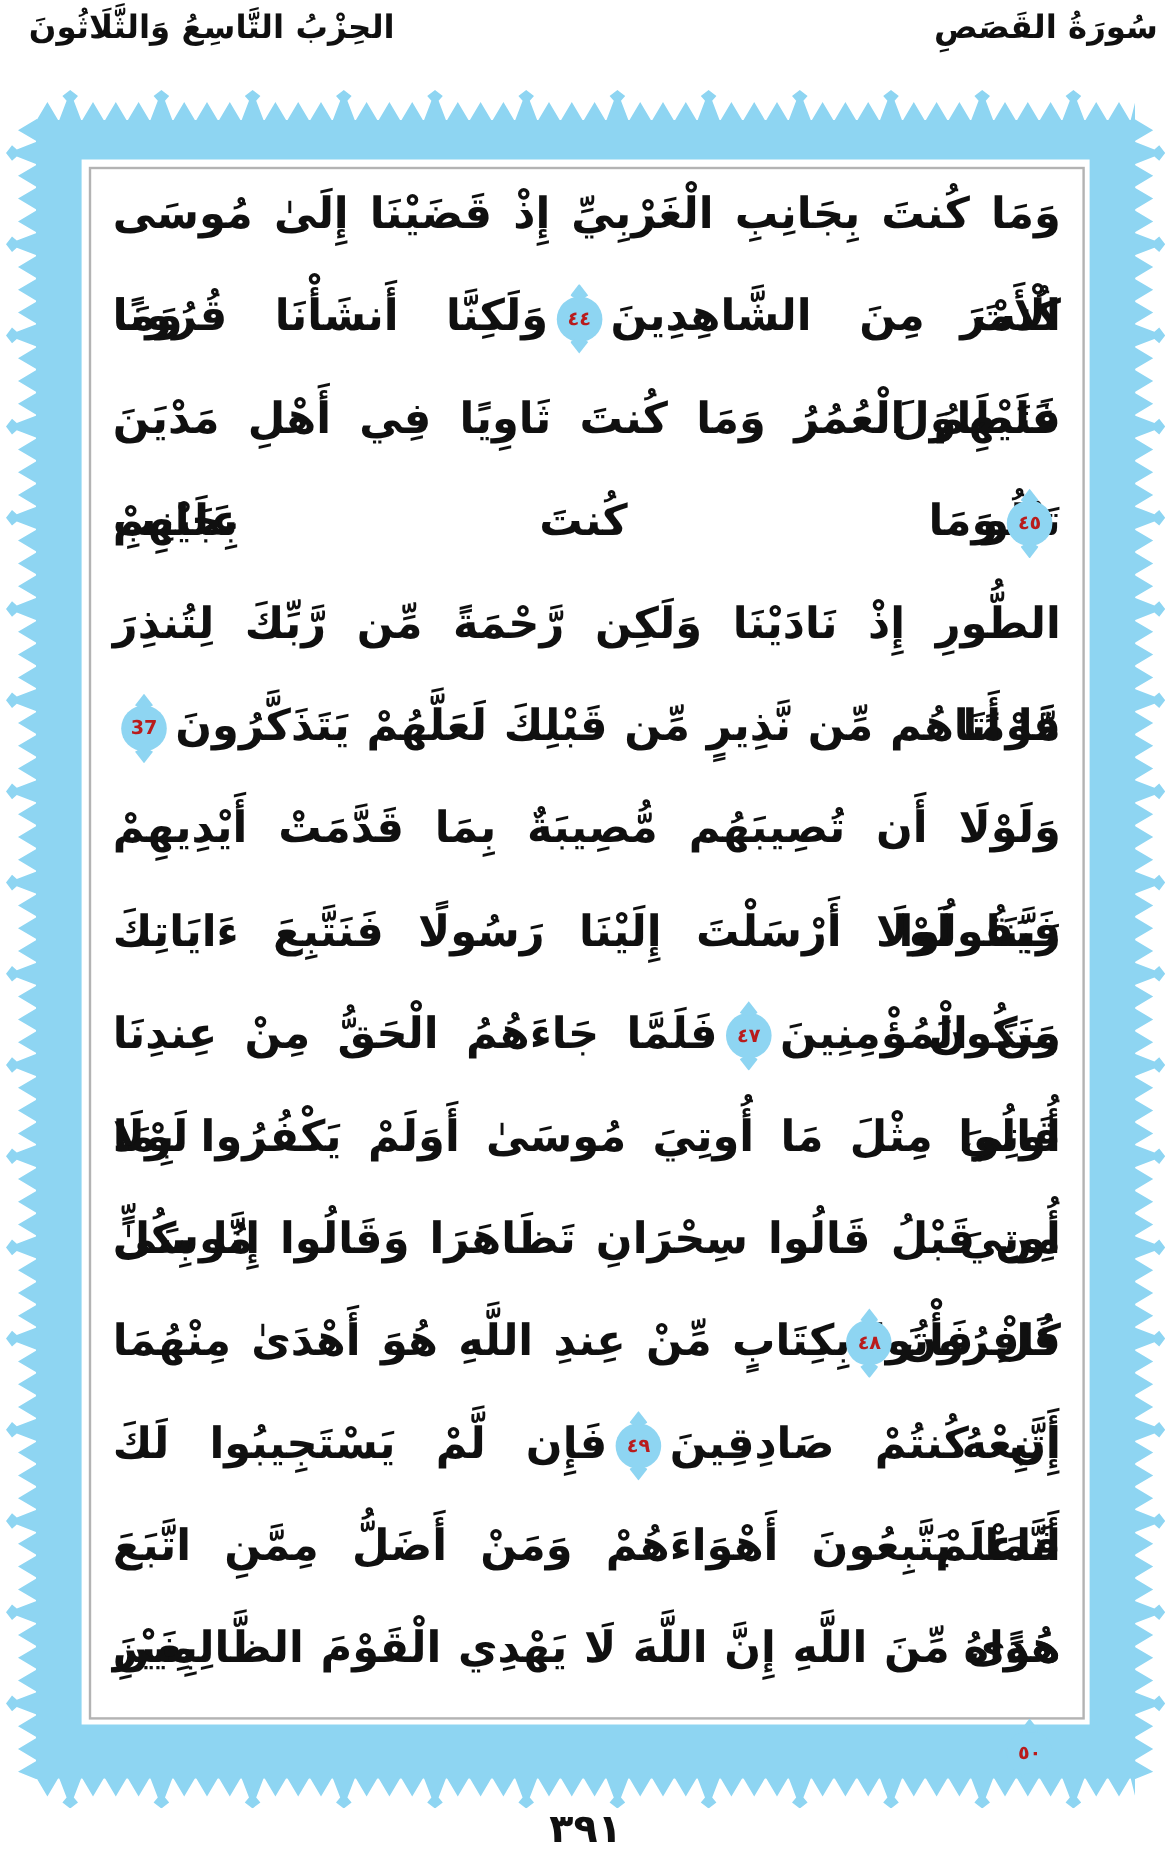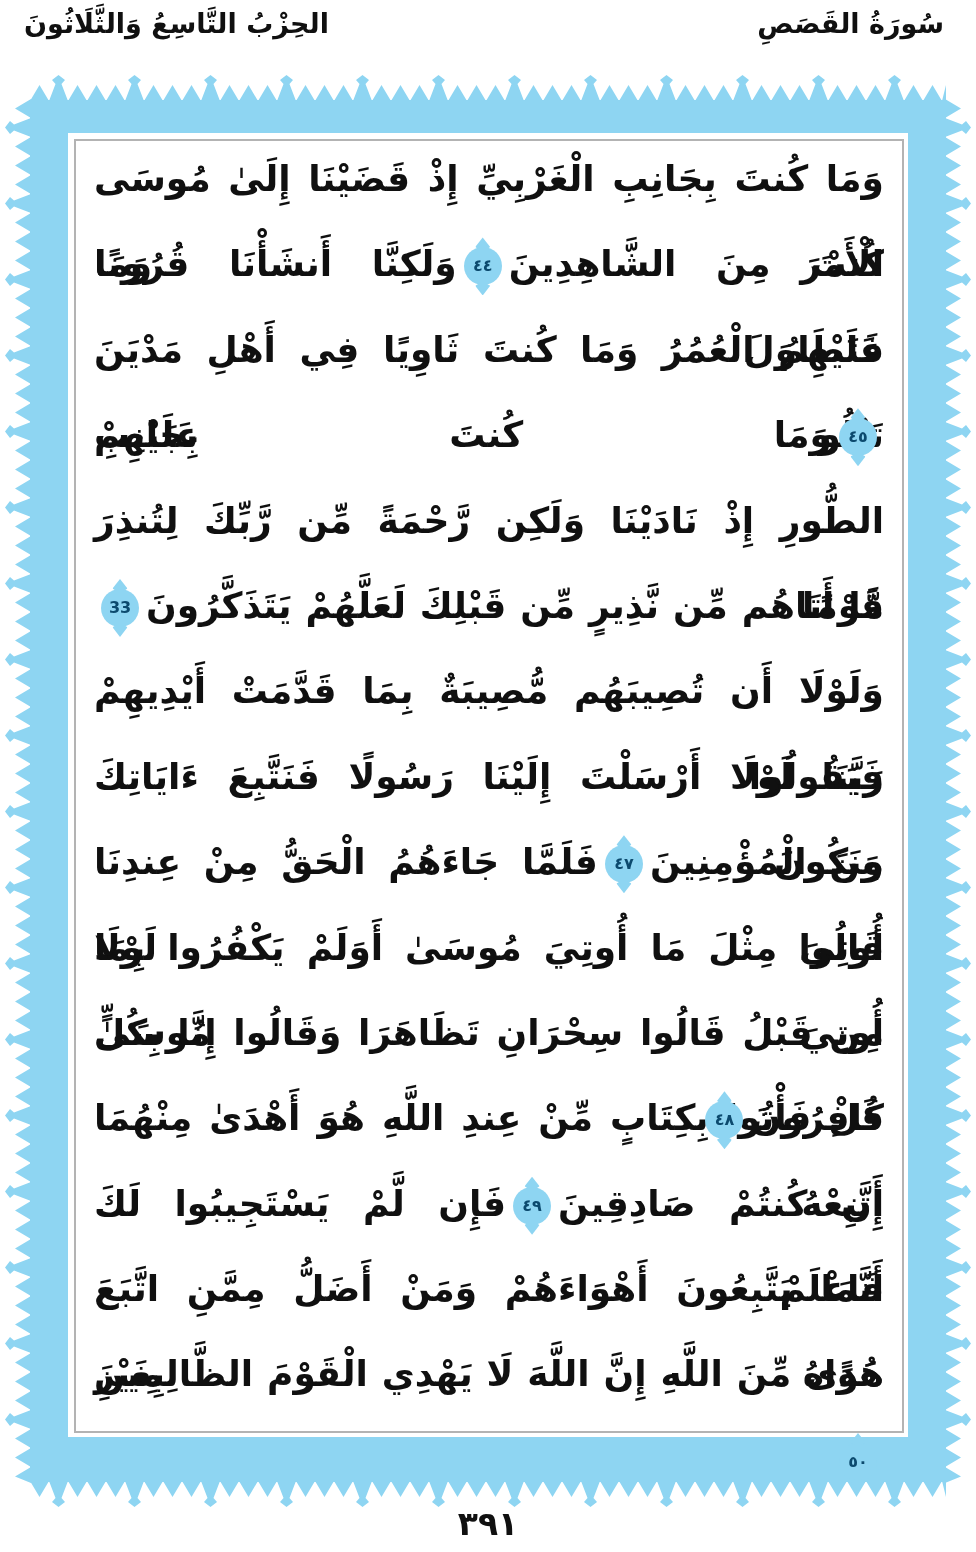--- a/index.html
+++ b/index.html
@@ -16,21 +16,21 @@
     font-family:"DejaVu Sans",sans-serif;
     color:var(--ink);
   }
   
   .runhead{
     position:absolute;top:8px;
     font-size:27px;font-weight:700;
     direction:rtl;white-space:nowrap;
   }
   .runhead.left{left:8px;margin-left:16px;}
-  .runhead.right{right:32px;}
+  .runhead.right{right:11px;}
   
   .frame-band{
     position:absolute;left:30px;top:100px;width:916px;height:1382px;
     box-sizing:border-box;
     border-style:solid;border-color:var(--blue);
     border-width:33px 38px 45px 38px;
     background:transparent;
   }
   .teeth{position:absolute;background:var(--blue);}
   .teeth.top   {left:30px;  top:75px;   width:916px; height:26px;}
@@ -67,21 +67,21 @@
     margin:0 7px;
   }
   .medallion::before,
   .medallion::after{
     content:"";position:absolute;left:50%;transform:translateX(-50%);
     width:15px;height:12px;background:var(--blue);
   }
   .medallion::before{top:-10px;clip-path:polygon(50% 0,100% 80%,75% 100%,25% 100%,0 80%);}
   .medallion::after {bottom:-10px;clip-path:polygon(0 20%,25% 0,75% 0,100% 20%,50% 100%);}
   .mnum{
-    color:#0c4a6e;font-size:16px;font-weight:700;line-height:1;
+    color:#b91c1c;font-size:16px;font-weight:700;line-height:1;
     direction:rtl;
   }
   
   .page-number{
     position:absolute;left:0;top:1504px;width:976px;
     text-align:center;
     font-size:33px;font-weight:700;
     direction:rtl;
   }
 </style>
@@ -103,21 +103,21 @@
     <div class="qline" dir="rtl"><span class="qtext">وَمَا كُنتَ بِجَانِبِ الْغَرْبِيِّ إِذْ قَضَيْنَا إِلَىٰ مُوسَى الْأَمْرَ وَمَا</span></div>
     <div class="qline" dir="rtl"><span class="qtext">كُنتَ مِنَ الشَّاهِدِينَ</span><span class="medallion">
         <span class="mnum">٤٤</span>
       </span><span class="qtext">وَلَكِنَّا أَنشَأْنَا قُرُونًا فَتَطَاوَلَ</span></div>
     <div class="qline" dir="rtl"><span class="qtext">عَلَيْهِمُ الْعُمُرُ وَمَا كُنتَ ثَاوِيًا فِي أَهْلِ مَدْيَنَ تَتْلُو عَلَيْهِمْ</span></div>
     <div class="qline" dir="rtl"><span class="medallion">
         <span class="mnum">٤٥</span>
       </span><span class="qtext">وَمَا كُنتَ بِجَانِبِ</span></div>
     <div class="qline" dir="rtl"><span class="qtext">الطُّورِ إِذْ نَادَيْنَا وَلَكِن رَّحْمَةً مِّن رَّبِّكَ لِتُنذِرَ قَوْمًا</span></div>
     <div class="qline" dir="rtl"><span class="qtext">مَّا أَتَاهُم مِّن نَّذِيرٍ مِّن قَبْلِكَ لَعَلَّهُمْ يَتَذَكَّرُونَ</span><span class="medallion">
-        <span class="mnum">33</span>
+        <span class="mnum">37</span>
       </span></div>
     <div class="qline" dir="rtl"><span class="qtext">وَلَوْلَا أَن تُصِيبَهُم مُّصِيبَةٌ بِمَا قَدَّمَتْ أَيْدِيهِمْ فَيَقُولُوا</span></div>
     <div class="qline" dir="rtl"><span class="qtext">رَبَّنَا لَوْلَا أَرْسَلْتَ إِلَيْنَا رَسُولًا فَنَتَّبِعَ ءَايَاتِكَ وَنَكُونَ</span></div>
     <div class="qline" dir="rtl"><span class="qtext">مِنَ الْمُؤْمِنِينَ</span><span class="medallion">
         <span class="mnum">٤٧</span>
       </span><span class="qtext">فَلَمَّا جَاءَهُمُ الْحَقُّ مِنْ عِندِنَا قَالُوا لَوْلَا</span></div>
     <div class="qline" dir="rtl"><span class="qtext">أُوتِيَ مِثْلَ مَا أُوتِيَ مُوسَىٰ أَوَلَمْ يَكْفُرُوا بِمَا أُوتِيَ مُوسَىٰ</span></div>
     <div class="qline" dir="rtl"><span class="qtext">مِن قَبْلُ قَالُوا سِحْرَانِ تَظَاهَرَا وَقَالُوا إِنَّا بِكُلٍّ كَافِرُونَ</span><span class="medallion">
         <span class="mnum">٤٨</span>
       </span></div>

